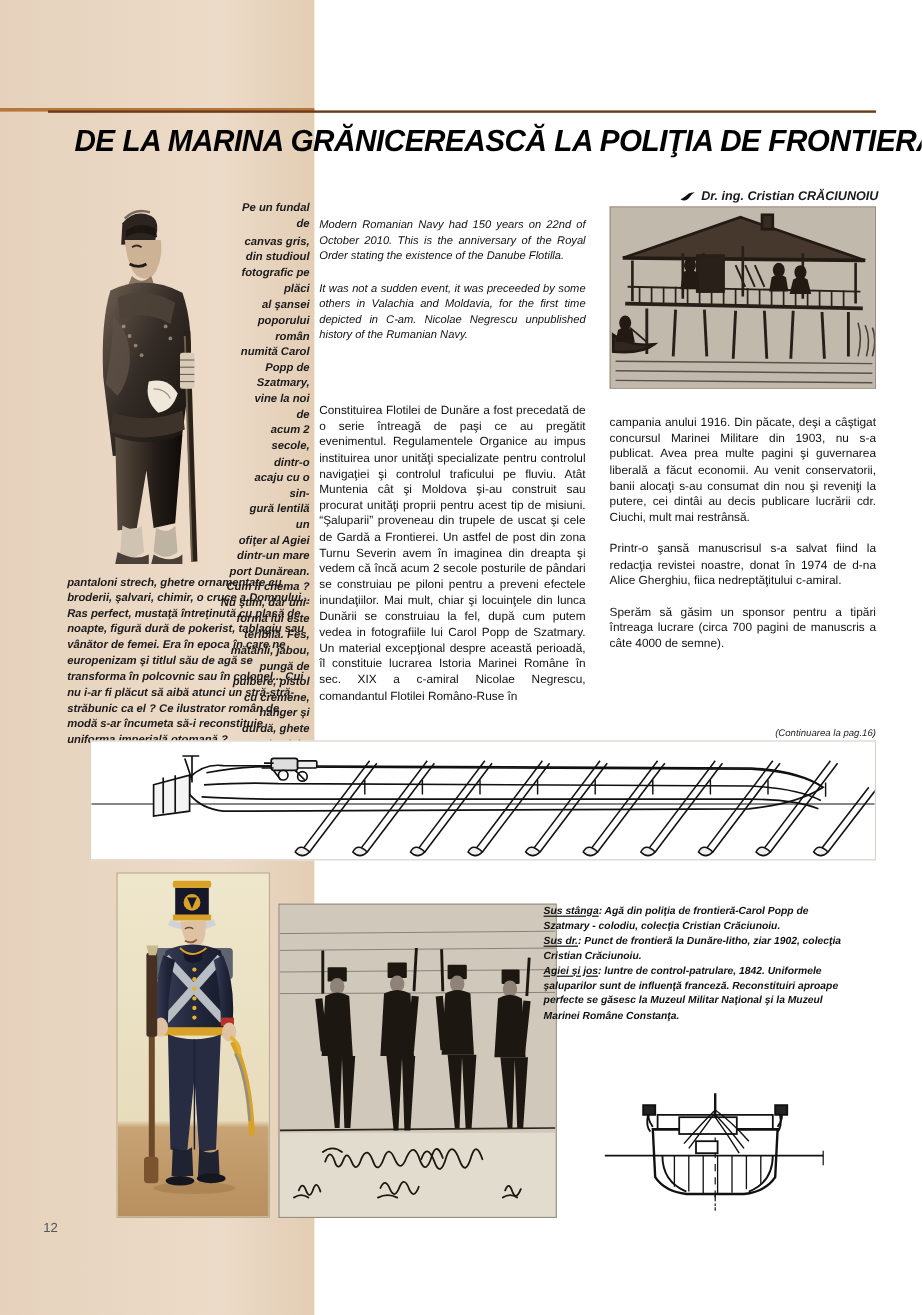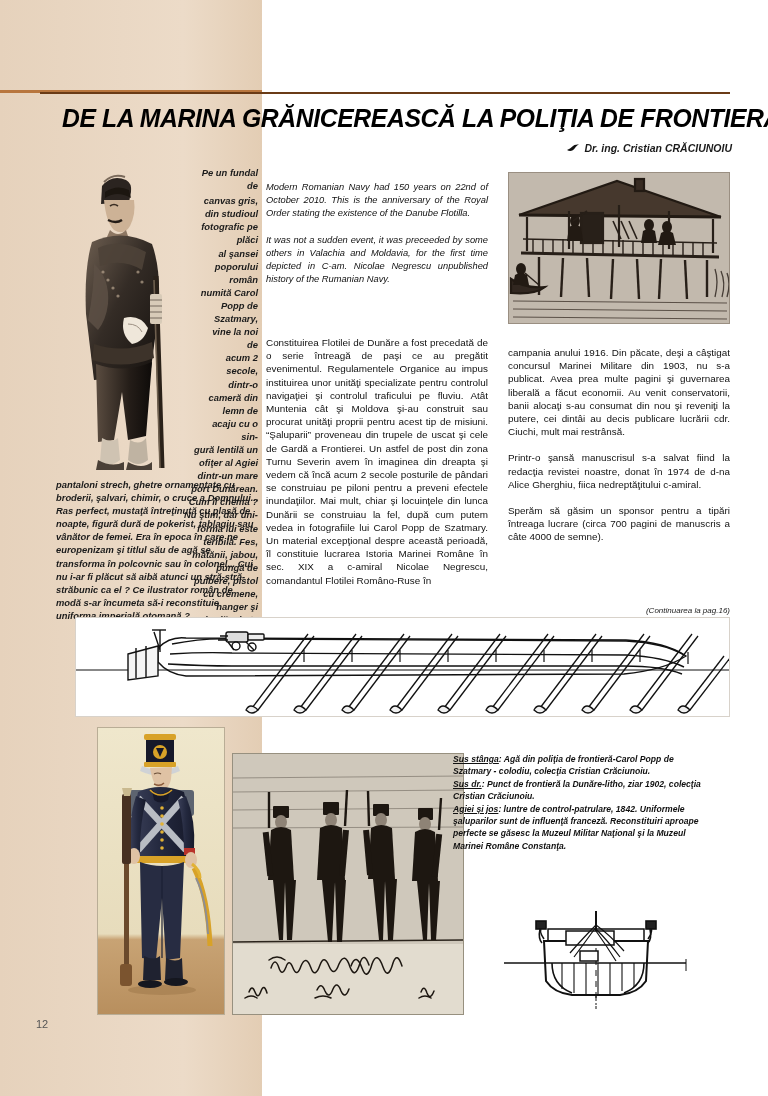--- a/index.html
+++ b/index.html
@@ -33,21 +33,21 @@
     font-weight: bold;
     font-style: italic;
     letter-spacing: -0.4px;
     color: #000;
     font-family: "Liberation Sans", sans-serif;
     white-space: nowrap;
     transform: scaleX(0.97);
     transform-origin: left center;
   }
   .byline {
-    position: absolute; right: 36px; top: 142px;
+    position: absolute; right: 36px; top: 158px;
     font-size: 10.5px;
     font-weight: bold;
     font-style: italic;
     color: #1a1a1a;
     display: flex; align-items: center; gap: 5px;
   }
   .byline-mark { display:block; width:12px; height:10px; }
 
   
   .left-col {
@@ -301,21 +301,20 @@
       <span class="lc-shape lc-s20"></span>
       <span class="lc-shape lc-s21"></span>
     <span class="lc-shape lc-s22"></span>
       <span class="lc-shape lc-s23"></span>
     <p>Pe un fundal de canvas gris,</p>
     <p>din studioul fotografic pe plăci</p>
     <p>al şansei poporului român</p>
     <p>numită Carol Popp de</p>
     <p>Szatmary, vine la noi de</p>
     <p>acum 2 secole, dintr-o</p>
-    <p>cameră din lemn de</p>
     <p>acaju cu o sin-</p>
     <p>gură lentilă un</p>
     <p>ofiţer al Agiei</p>
     <p>dintr-un mare</p>
     <p>port Dunărean.</p>
     <p>Cum îl chema ?</p>
     <p>Nu ştim, dar uni-</p>
     <p>forma lui este</p>
     <p>teribilă. Fes,</p>
     <p>mătănii, jabou,</p>

